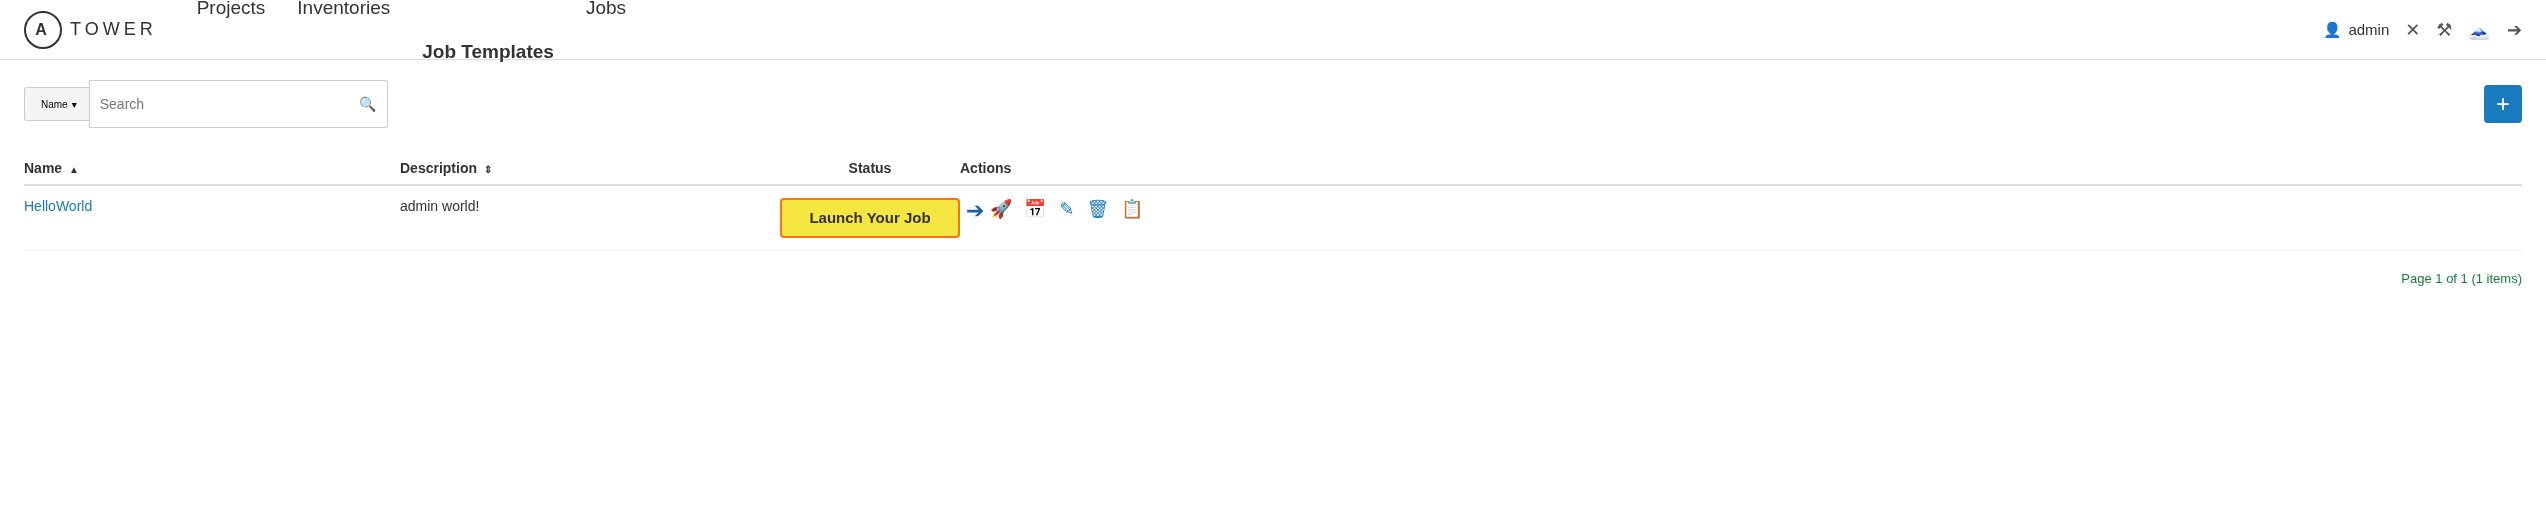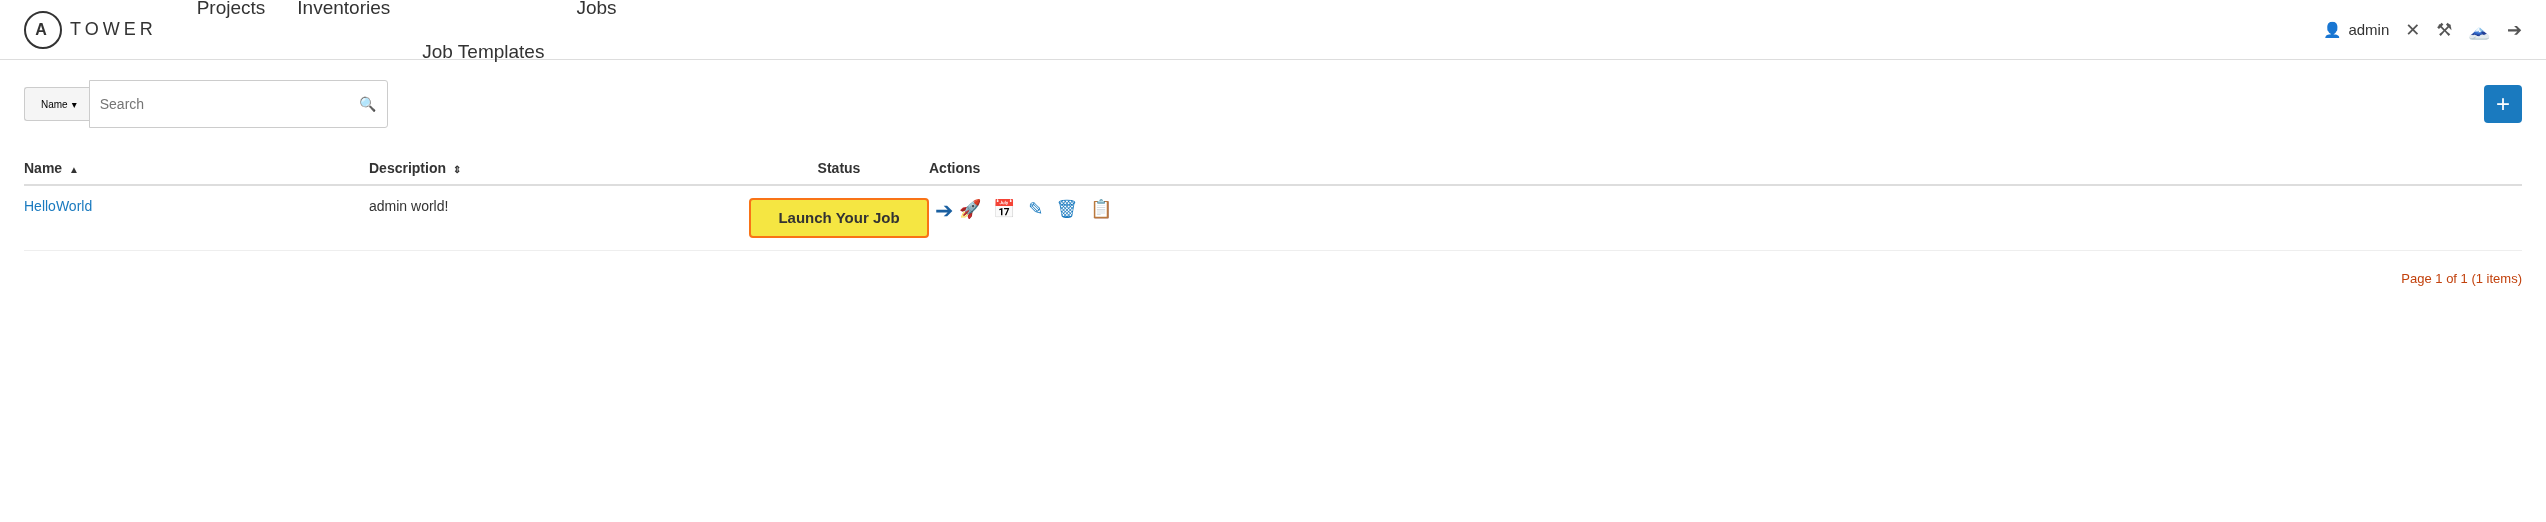--- a/index.html
+++ b/index.html
@@ -39,21 +39,21 @@
       gap: 32px;
       flex: 1;
     }
     .nav-link {
       text-decoration: none;
       color: #333;
       font-size: 19px;
       padding: 4px 0;
     }
     .nav-link.active {
-      font-weight: normal;
+      font-weight: bold;
       margin-top: 44px;
     }
     .nav-right {
       display: flex;
       align-items: center;
       gap: 16px;
     }
     .nav-user {
       display: flex;
       align-items: center;
@@ -129,21 +129,21 @@
 
     
     .table-header {
       display: flex;
       align-items: center;
       border-bottom: 2px solid #ddd;
       padding: 8px 0;
       font-weight: bold;
       font-size: 14px;
     }
-    .col-name { width: 345px; }
+    .col-name { width: 376px; }
     .col-desc { width: 380px; }
     .col-status { width: 180px; text-align: center; }
     .col-actions { flex: 1; }
 
     .sort-icon { font-size: 10px; margin-left: 3px; }
 
     .table-row {
       display: flex;
       align-items: flex-start;
       border-bottom: 1px solid #eee;
@@ -188,21 +188,21 @@
     .action-icon {
       color: #1a7abf;
       font-size: 18px;
       cursor: pointer;
     }
 
     .pagination {
       text-align: right;
       margin-top: 20px;
       font-size: 13px;
-      color: #c2410c;
+      color: #15803d;
     }
   </style>
 </head>
 <body>
 
 <nav class="navbar">
   <div class="logo">
     <div class="logo-circle">
       <span>A</span>
     </div>

